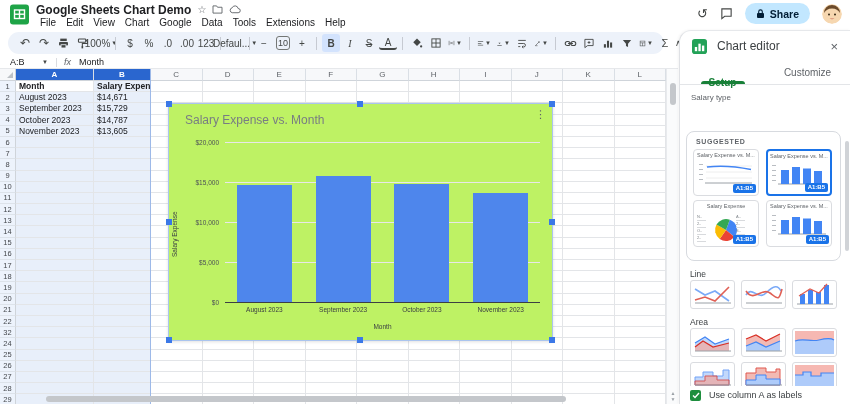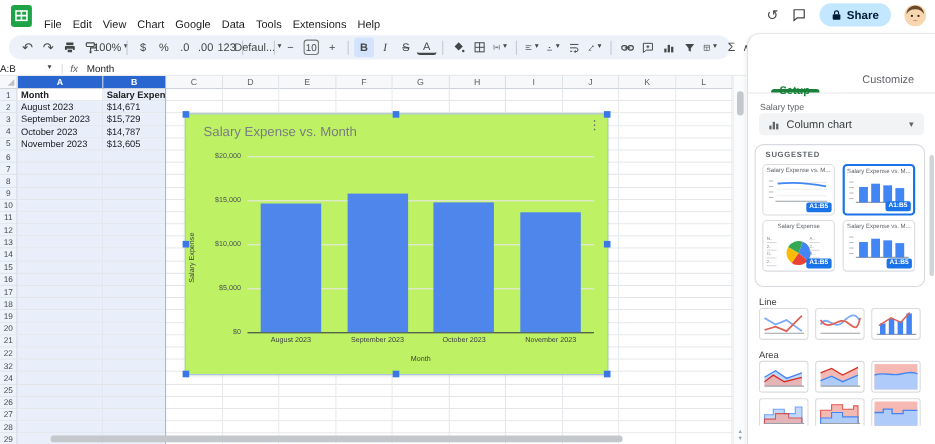--- a/index.html
+++ b/index.html
@@ -26,21 +26,21 @@
   .tb svg { display:block; }
   .tb-glyph { font-size:12px; line-height:12px; }
   .tb-caret { font-size:6px; color:#444746; margin-left:1px; }
   .tb-div { width:1px; height:13px; background:#c6cad2; margin:0 4px; flex:none; }
   .tb-active { background:#d3e3fd; }
   #font-size-box { border:1px solid #747775; border-radius:3px; width:16px; height:14px; font-size:9px; display:flex; align-items:center; justify-content:center; color:#444746; }
   #tb-collapse { margin-left:auto; font-size:9px; color:#444746; }
 
   
   #formulabar { position:absolute; left:0; top:56px; width:678px; height:13px; background:#fff; display:flex; align-items:center; border-bottom:1px solid #e6e8eb; }
-  #name-box { width:42px; font-size:9px; color:#202124; }
+  #name-box { width:42px; font-size:9px; color:#202124; padding-left:10px; }
   #name-caret { font-size:6px; color:#444746; margin-right:8px; }
   #fx-div { width:1px; height:9px; background:#dadce0; margin-right:7px; }
   #fx { font-size:9px; font-style:italic; color:#5f6368; margin-right:8px; }
   #formula-value { font-size:9px; color:#202124; }
 
   
   #grid { position:absolute; left:0; top:69px; width:666px; height:335px; overflow:hidden; }
   #sheet { display:grid; grid-template-columns:16px 78px 57px repeat(10,51.5px); grid-template-rows:12px repeat(29,11.2px); }
   .corner { background:#f7f8fa; border-right:1px solid #cfd4da; border-bottom:1px solid #cfd4da; position:relative; }
   .corner::after { content:""; position:absolute; right:2px; bottom:2px; border-left:6px solid transparent; border-bottom:6px solid #bdc1c6; }
@@ -109,20 +109,30 @@
 
 <div id="app">
 
   <div id="topbar">
     <svg id="logo" viewBox="0 0 21 21">
       <rect x="1" y="0.5" width="19" height="20" rx="3" fill="#1ea447"></rect>
       <rect x="5.5" y="6" width="10" height="8.5" fill="none" stroke="#fff" stroke-width="1.4"></rect>
       <line x1="5.5" y1="10.2" x2="15.5" y2="10.2" stroke="#fff" stroke-width="1.4"></line>
       <line x1="10.5" y1="6" x2="10.5" y2="14.5" stroke="#fff" stroke-width="1.4"></line>
     </svg>
+    <div id="doc-title-row">
+      <span id="doc-title">Google Sheets Chart Demo</span>
+      <span class="title-mini-icon">☆</span>
+      <svg class="title-mini-icon" width="11" height="9" viewBox="0 0 12 10">
+          <path d="M1 1h4l1 1.5h5V9H1z" fill="none" stroke="#5f6368" stroke-width="1"></path>
+        </svg>
+      <svg class="title-mini-icon" width="12" height="9" viewBox="0 0 13 9">
+          <path d="M3.5 8A2.7 2.7 0 0 1 3.4 2.7 3.4 3.4 0 0 1 9.9 3.4 2.3 2.3 0 0 1 9.9 8z" fill="none" stroke="#5f6368" stroke-width="1"></path>
+        </svg>
+    </div>
     <div id="menu-row">
         <span class="menu-item">File</span>
         <span class="menu-item">Edit</span>
         <span class="menu-item">View</span>
         <span class="menu-item">Chart</span>
         <span class="menu-item">Google</span>
         <span class="menu-item">Data</span>
         <span class="menu-item">Tools</span>
         <span class="menu-item">Extensions</span>
         <span class="menu-item">Help</span>
@@ -720,34 +730,35 @@
       <div class="xlabel" style="left: 55.375px;">August 2023</div>
       <div class="bar" style="left: 146.625px; top: 72px; height: 126px; background: rgb(78, 134, 236);"></div>
       <div class="xlabel" style="left: 134.125px;">September 2023</div>
       <div class="bar" style="left: 225.375px; top: 80px; height: 118px; background: rgb(78, 134, 236);"></div>
       <div class="xlabel" style="left: 212.875px;">October 2023</div>
       <div class="bar" style="left: 304.125px; top: 89px; height: 109px; background: rgb(78, 134, 236);"></div>
       <div class="xlabel" style="left: 291.625px;">November 2023</div>
     </div>
 
   <div id="panel">
+    <div id="panel-header">
+      <svg width="15" height="15" viewBox="0 0 16 16">
+          <rect width="16" height="16" rx="3" fill="#23a258"></rect>
+          <rect x="3" y="8.5" width="2.5" height="4.5" fill="#fff"></rect>
+          <rect x="6.8" y="5" width="2.5" height="8" fill="#fff"></rect>
+          <rect x="10.6" y="7" width="2.5" height="6" fill="#fff"></rect>
+        </svg>
+      <span id="panel-title">Chart editor</span>
+      <span id="panel-close">×</span>
+    </div>
     <div id="panel-tabs">
       <div class="ptab active">Setup</div>
       <div class="ptab">Customize</div>
     </div>
     <div id="chart-type-label">Salary type</div>
-    <div id="chart-type-dd">
-      <svg width="11" height="11" viewBox="0 0 16 16" fill="#5f6368">
-          <rect x="2" y="9" width="3" height="5"></rect>
-          <rect x="6.5" y="4" width="3" height="10"></rect>
-          <rect x="11" y="6.5" width="3" height="7.5"></rect>
-        </svg>
-      <span class="val">Column chart</span>
-      <span class="dd-caret">▼</span>
-    </div>
 
     <div id="panel-scroll">
       <div id="suggested-card">
         <div id="suggested-label">SUGGESTED</div>
 
         <div class="thumb" style="left:6px;top:17px;">
           <div class="thumb-title">Salary Expense vs. M...</div>
           <svg width="64" height="32" viewBox="0 0 64 32">
             <line x1="12" y1="8" x2="58" y2="8" stroke="#eee"></line>
               <line x1="12" y1="14" x2="58" y2="14" stroke="#eee"></line>
@@ -888,15 +899,23 @@
         <svg width="43" height="27" viewBox="0 0 43 27">
           <rect x="2" y="2" width="39" height="23" fill="#f6b8b2"></rect>
           <path d="M2 12 H10 V9 H18 V13 H28 V10 H41 V25 H2 Z" fill="#aecbfa"></path>
           <path d="M2 12 H10 V9 H18 V13 H28 V10 H41" fill="none" stroke="#4285f4" stroke-width="1.2"></path>
         </svg>
       </div>
 
       <div id="panel-scrollbar"></div>
     </div>
 
+    <div id="panel-footer">
+      <span id="footer-checkbox">
+        <svg width="8" height="7" viewBox="0 0 8 7">
+            <path d="M1 3.5 L3 5.5 L7 1" fill="none" stroke="#fff" stroke-width="1.4"></path>
+          </svg>
+      </span>
+      <span id="footer-label">Use column A as labels</span>
+    </div>
   </div>
 
 </div>
 
 </body></html>

